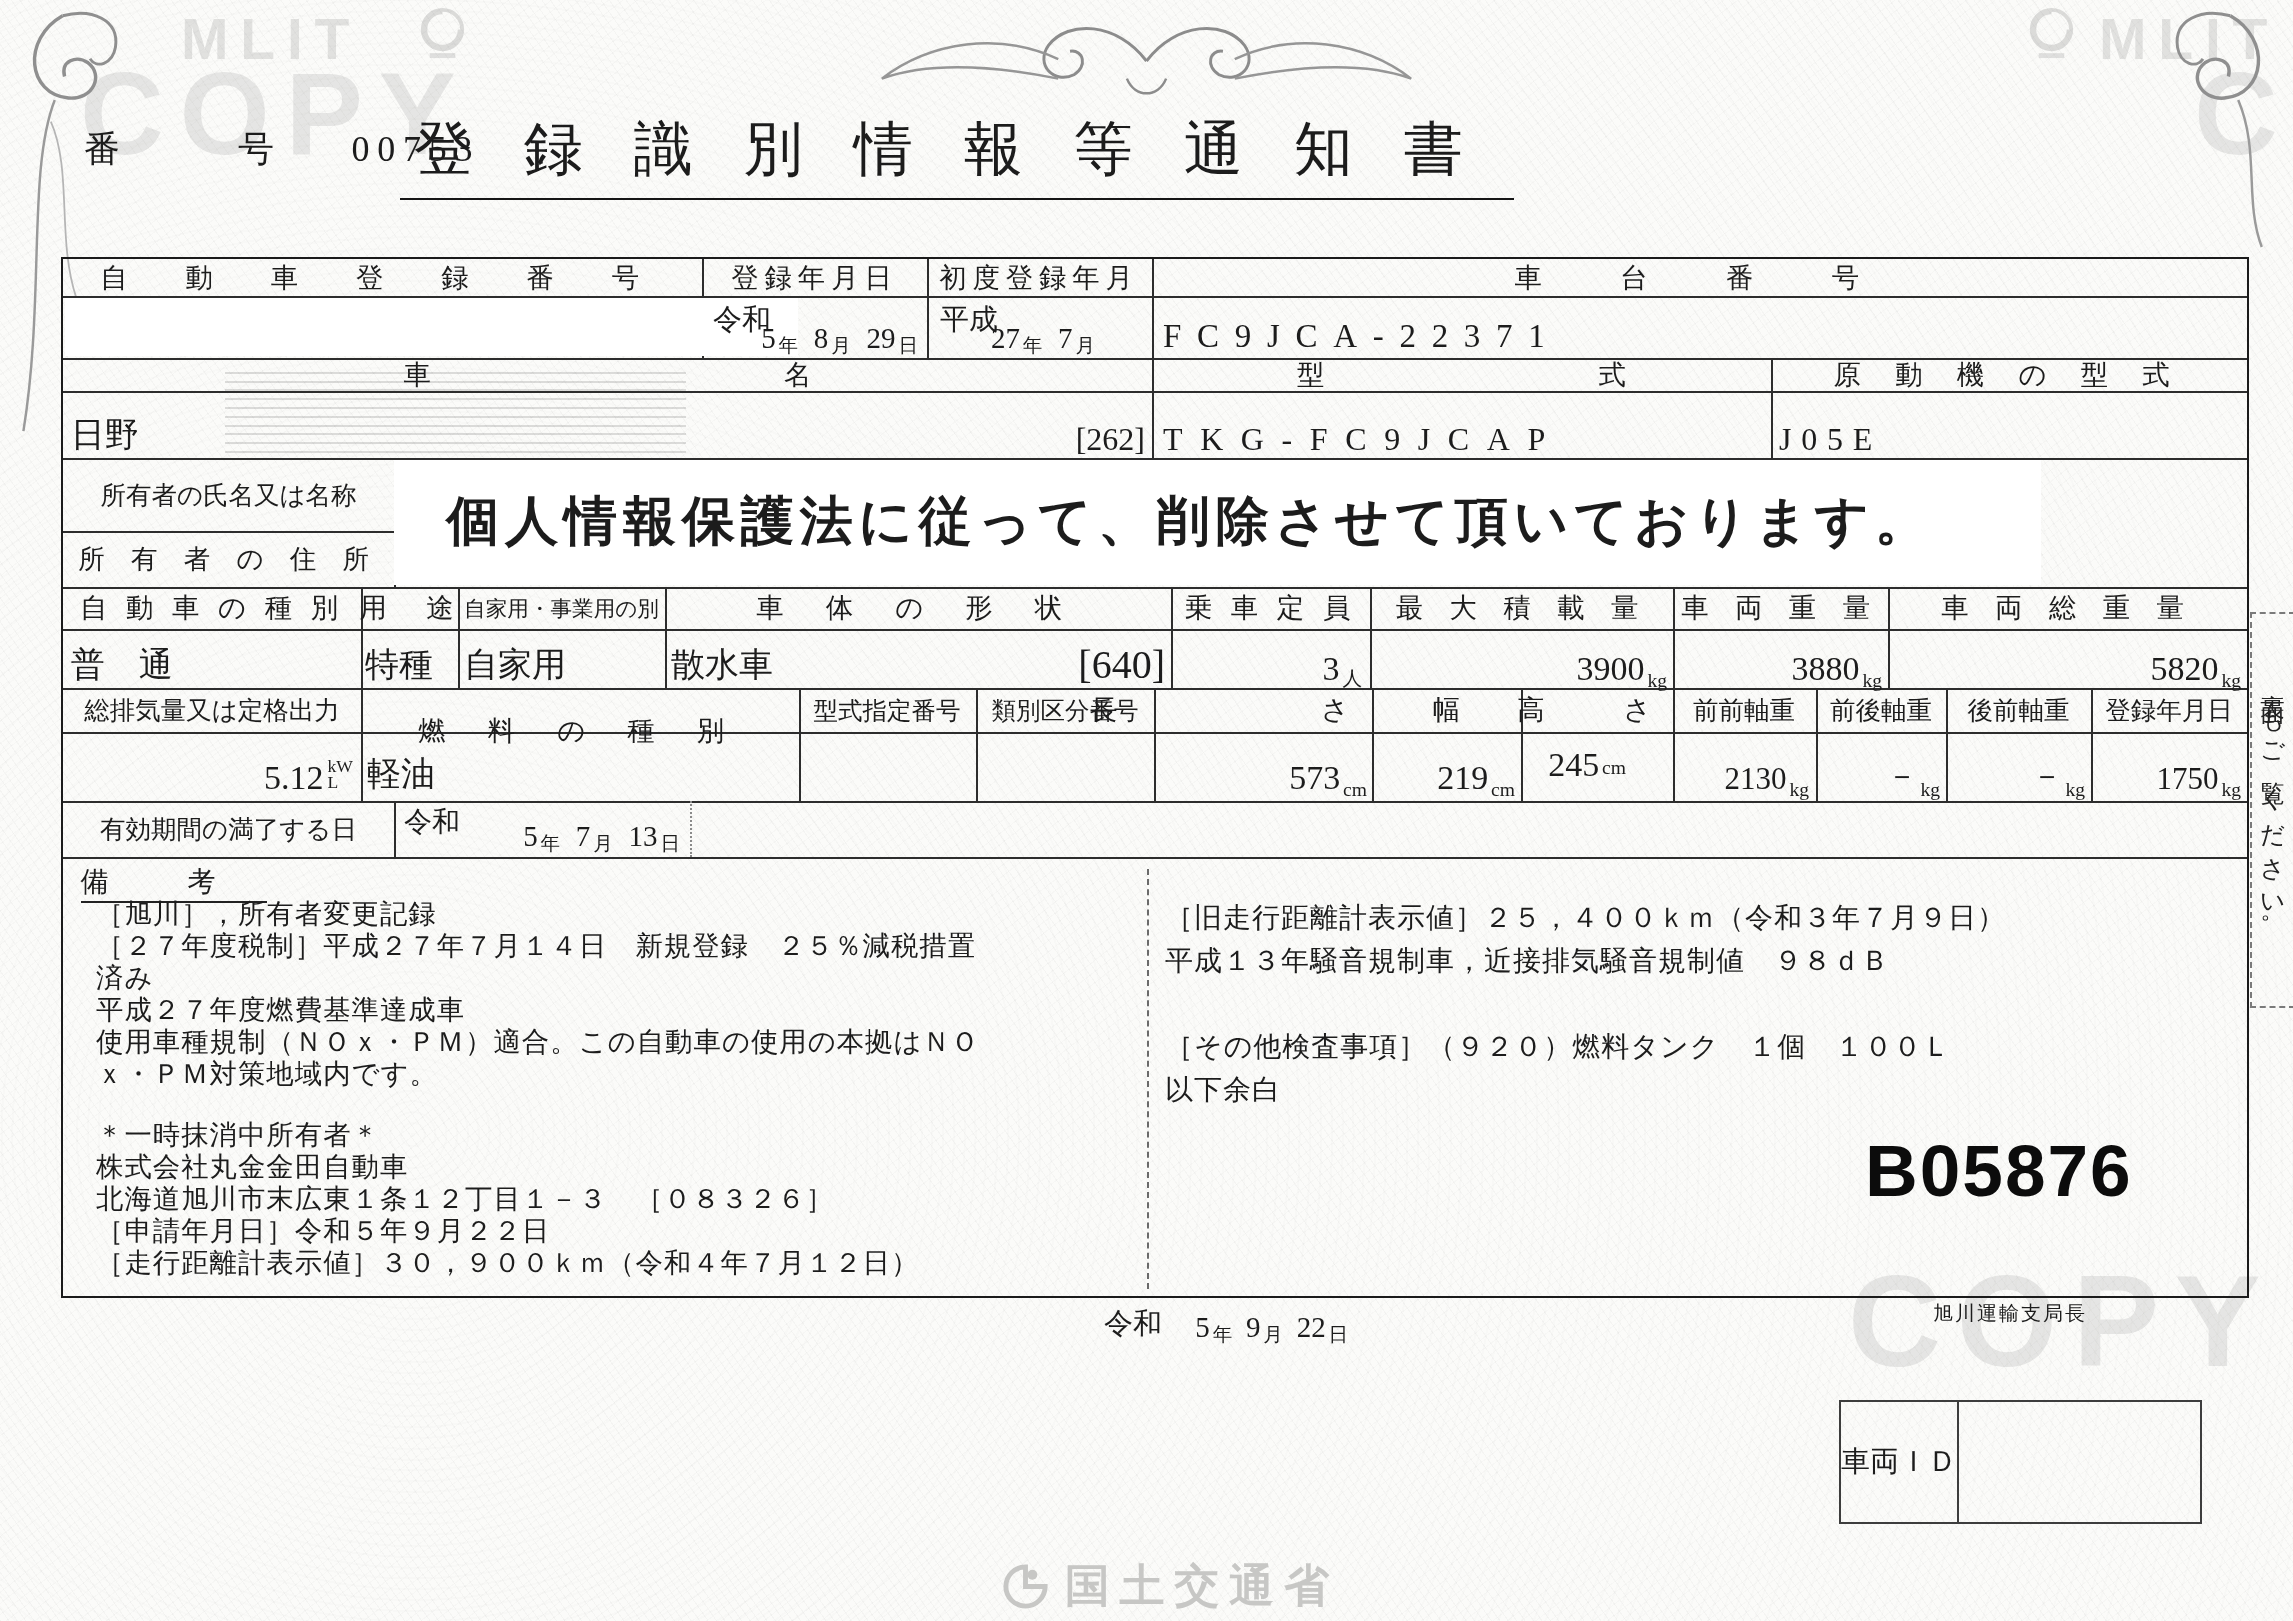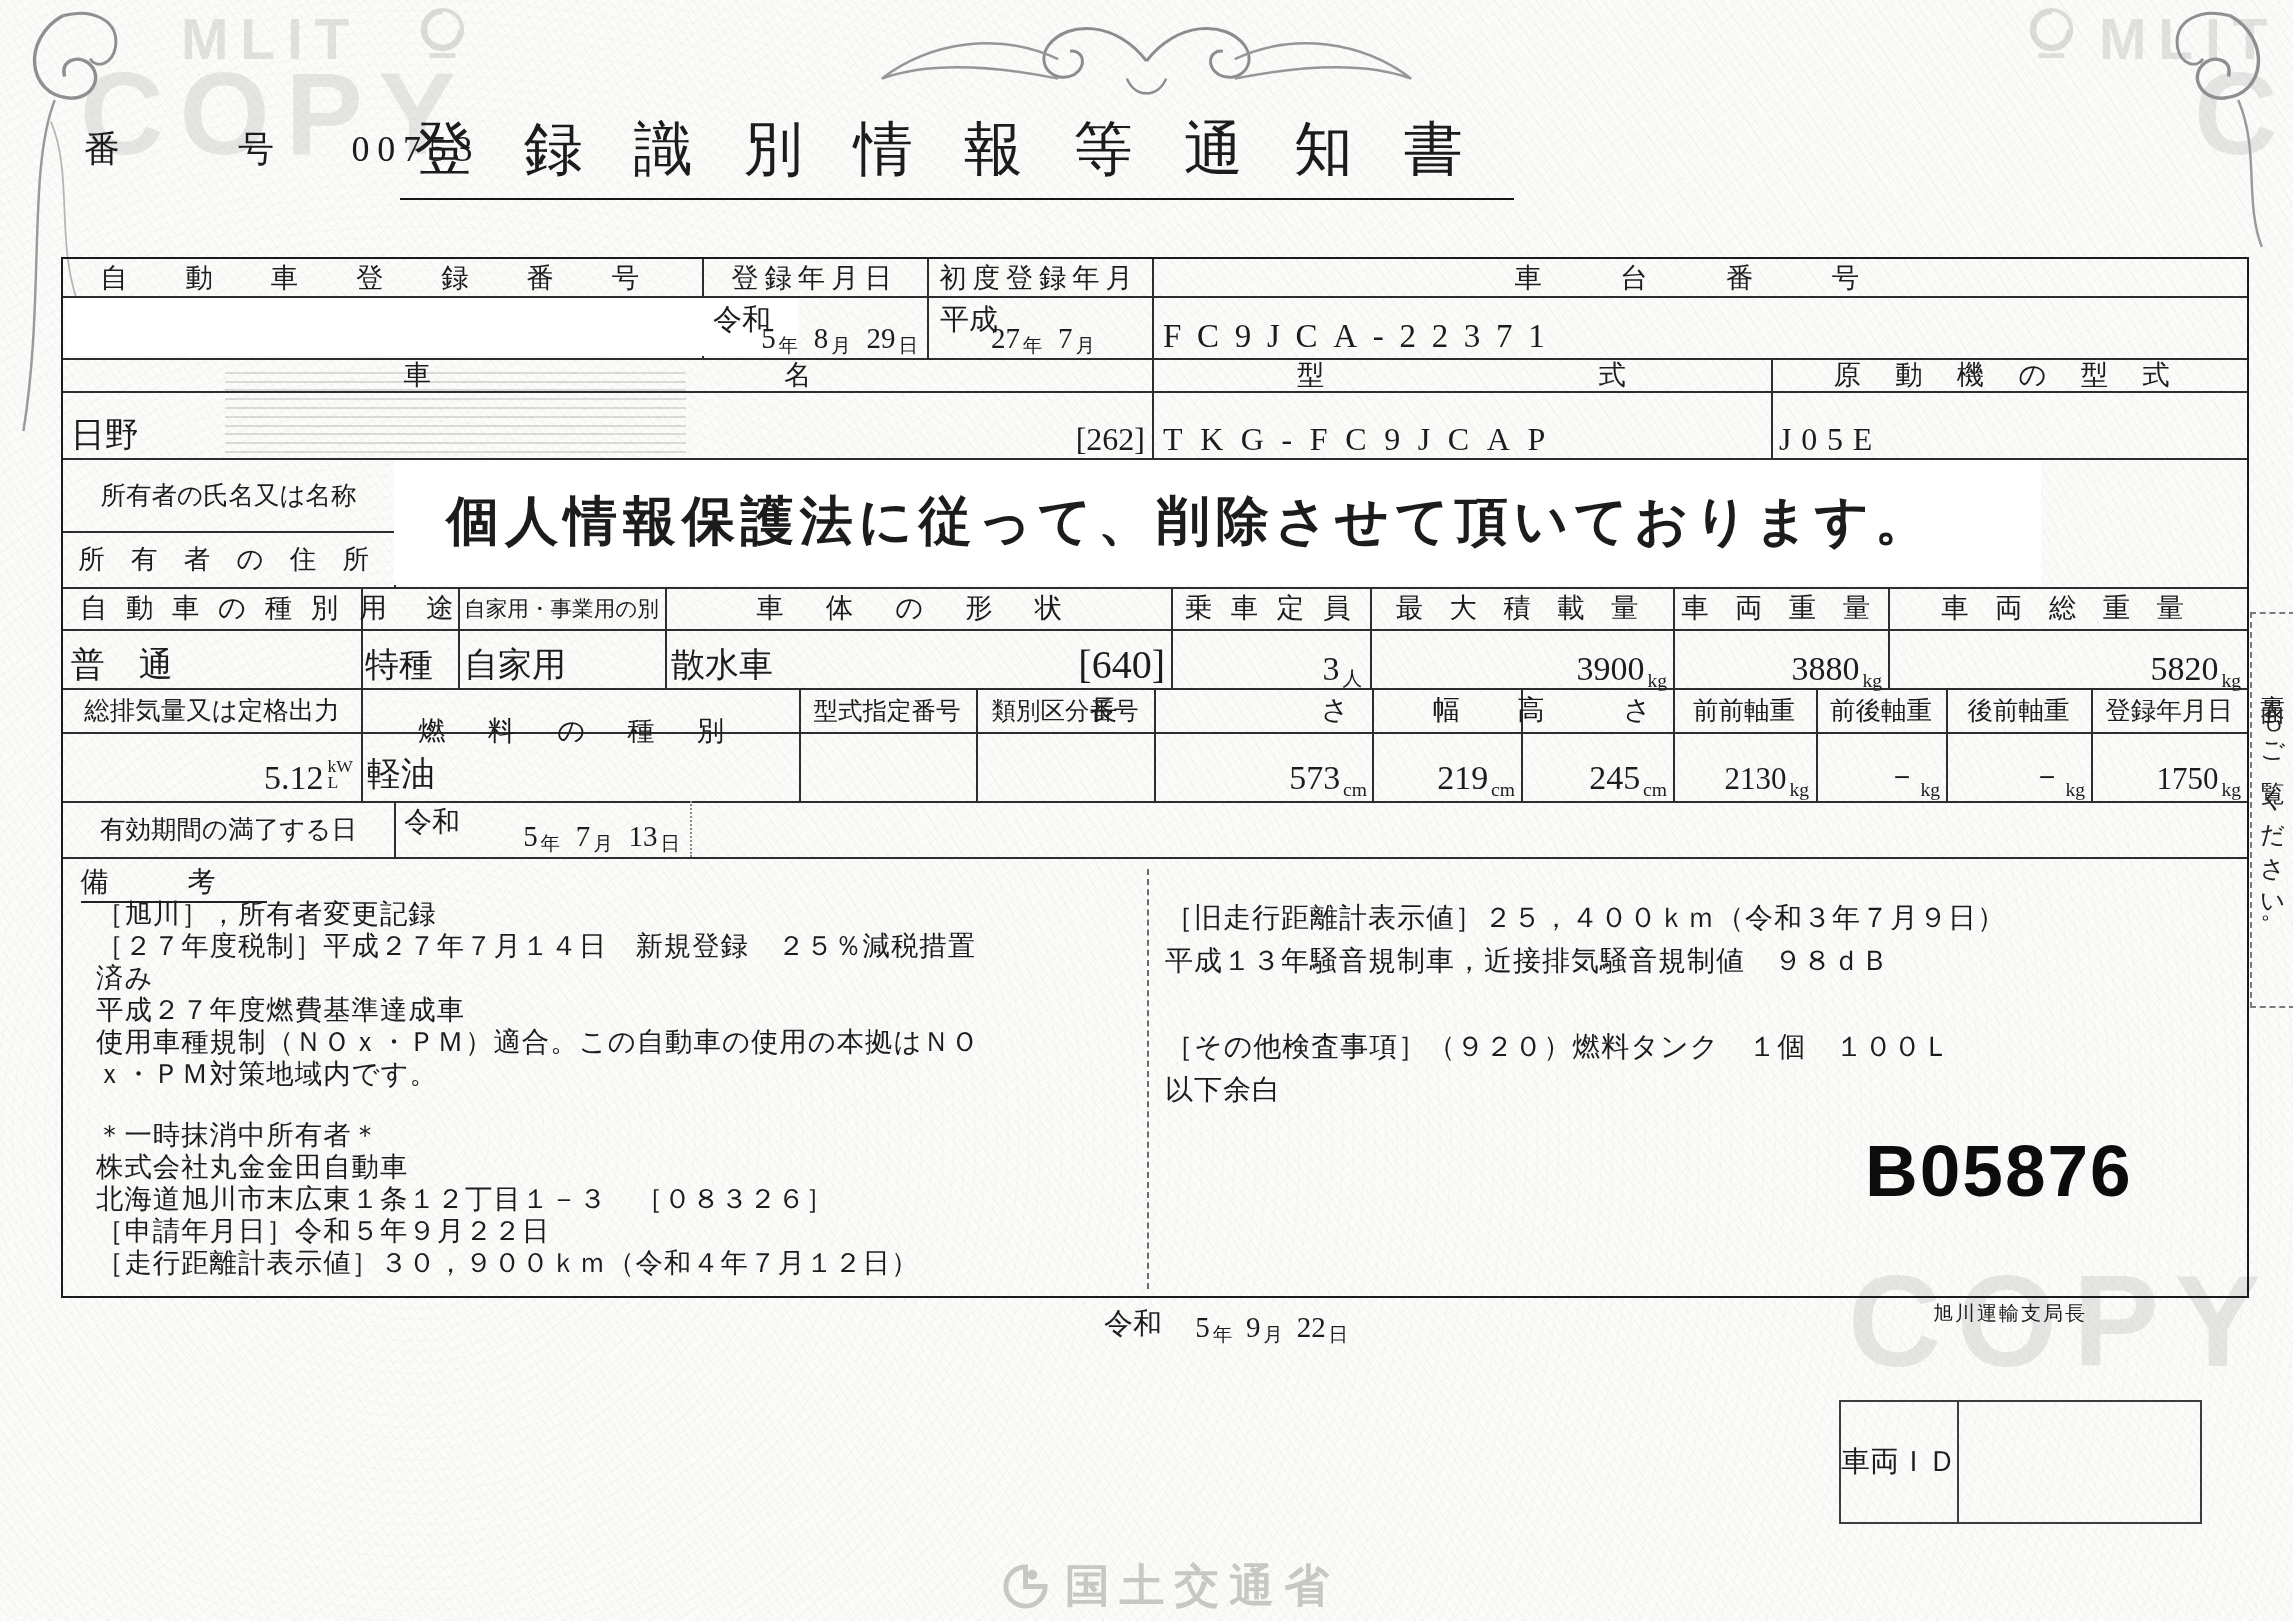--- a/index.html
+++ b/index.html
@@ -262,21 +262,21 @@
   <div class="cellbox valrow" style="left:742px;top:473px;width:165px;height:65px;"></div>
   <div class="cellbox valrow" style="left:918px;top:473px;width:167px;height:65px;"></div>
   <div class="cellbox valrow just-end" style="left:1095px;top:473px;width:209px;height:65px;">
     <span>573</span>
       <span class="u">cm</span>
   </div>
   <div class="cellbox valrow just-end" style="left:1313px;top:473px;width:139px;height:65px;">
     <span>219</span>
       <span class="u">cm</span>
   </div>
-  <div class="cellbox valrow just-end" style="left:1462px;top:473px;width:142px;height:65px;">
+  <div class="cellbox valrow just-end" style="left:1421px;top:473px;width:142px;height:65px;align-items:center;">
     <span>245</span>
       <span class="u">cm</span>
   </div>
   <div class="cellbox valrow just-end" style="left:1614px;top:473px;width:132px;height:65px;font-size:31px;">
     <span>2130</span>
       <span class="u">kg</span>
   </div>
   <div class="cellbox valrow just-end" style="left:1756px;top:473px;width:121px;height:65px;font-size:31px;">
     <span>－</span>
       <span class="u">kg</span>

